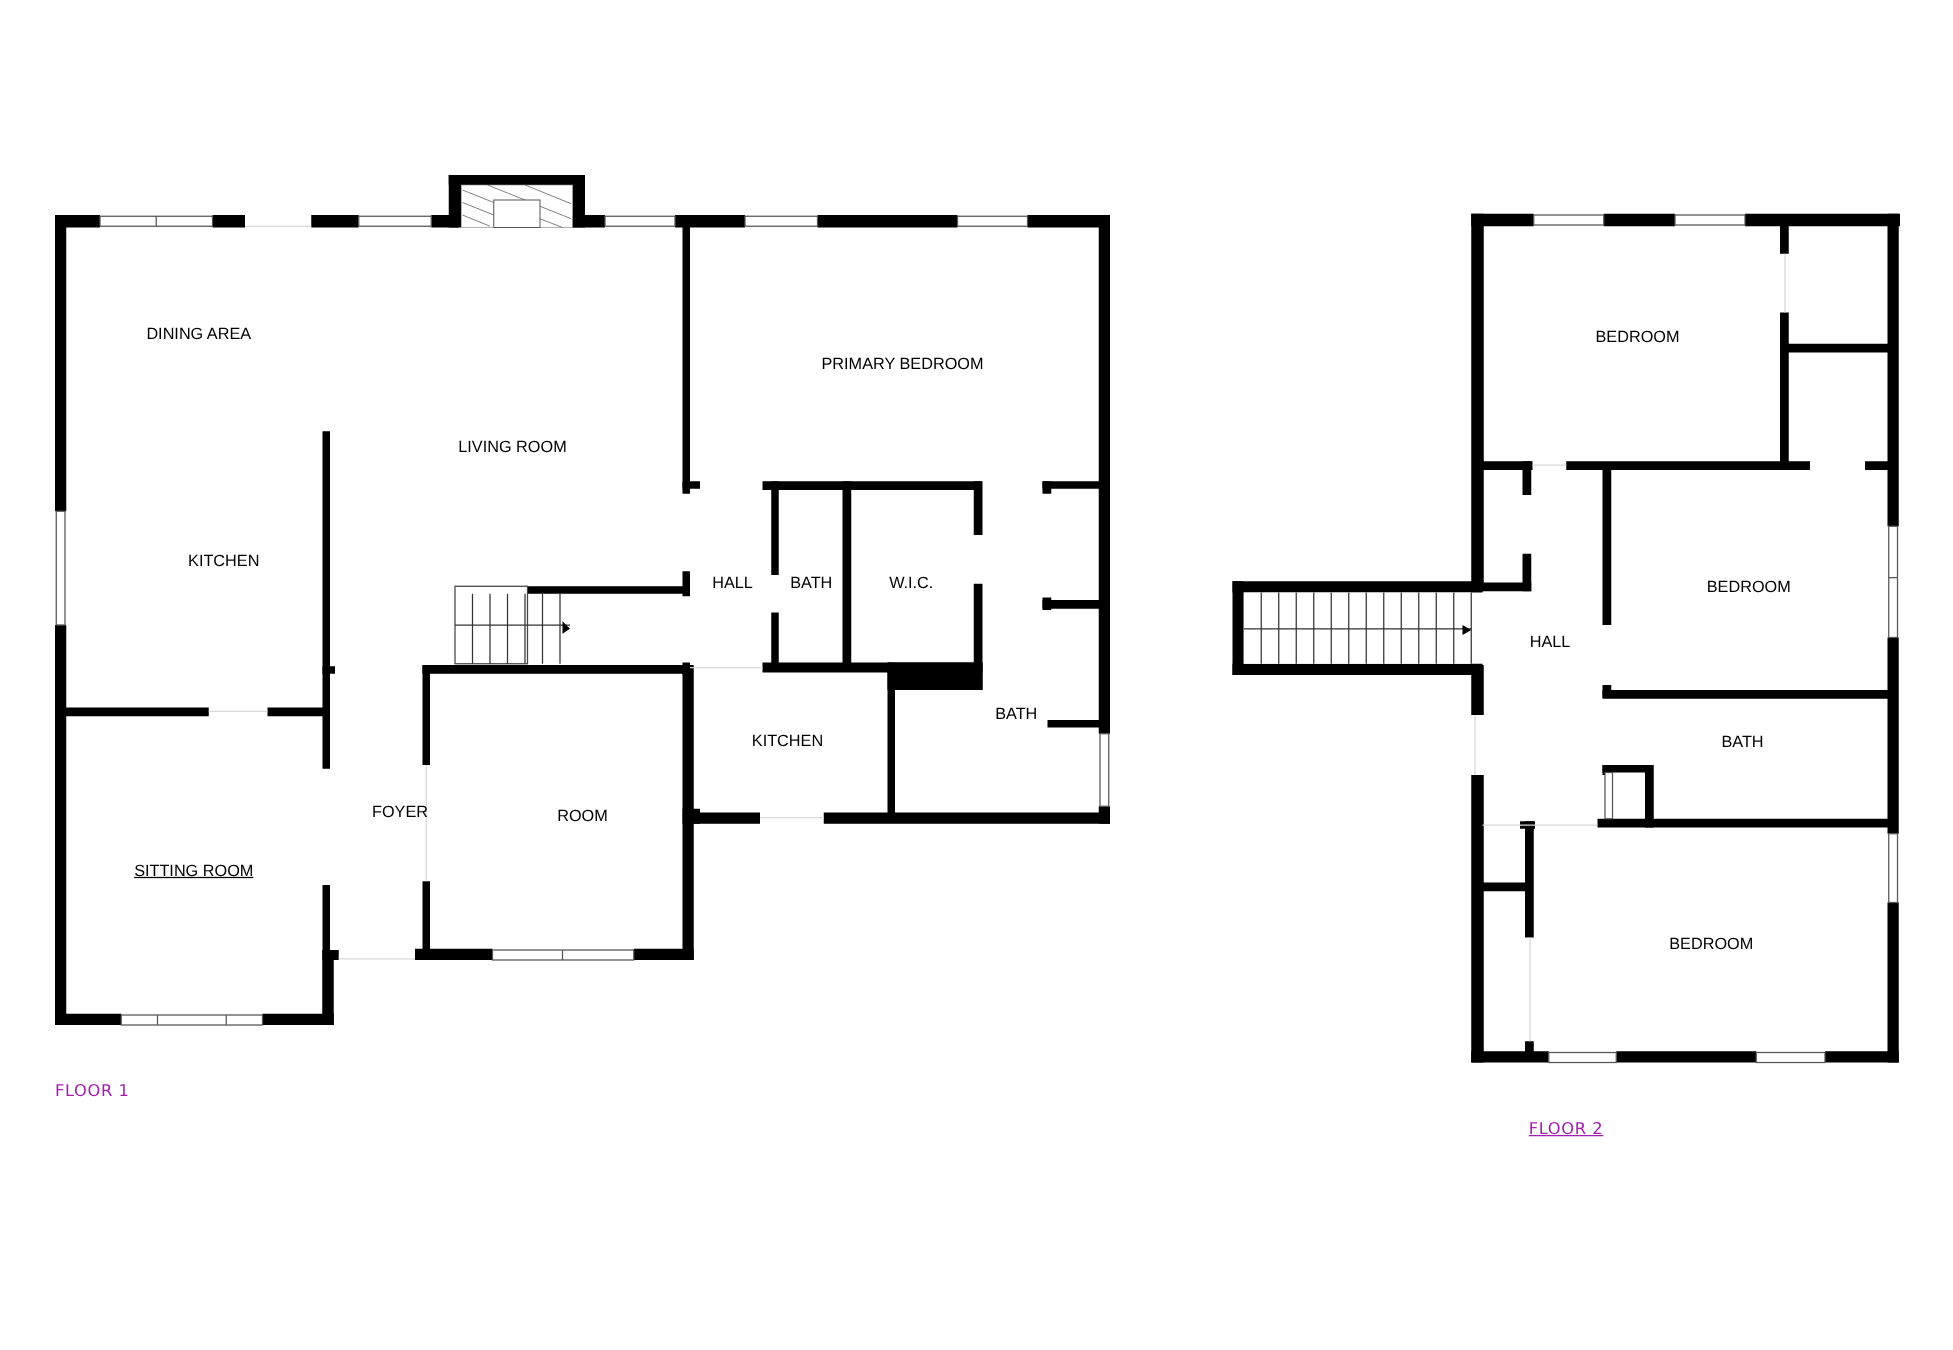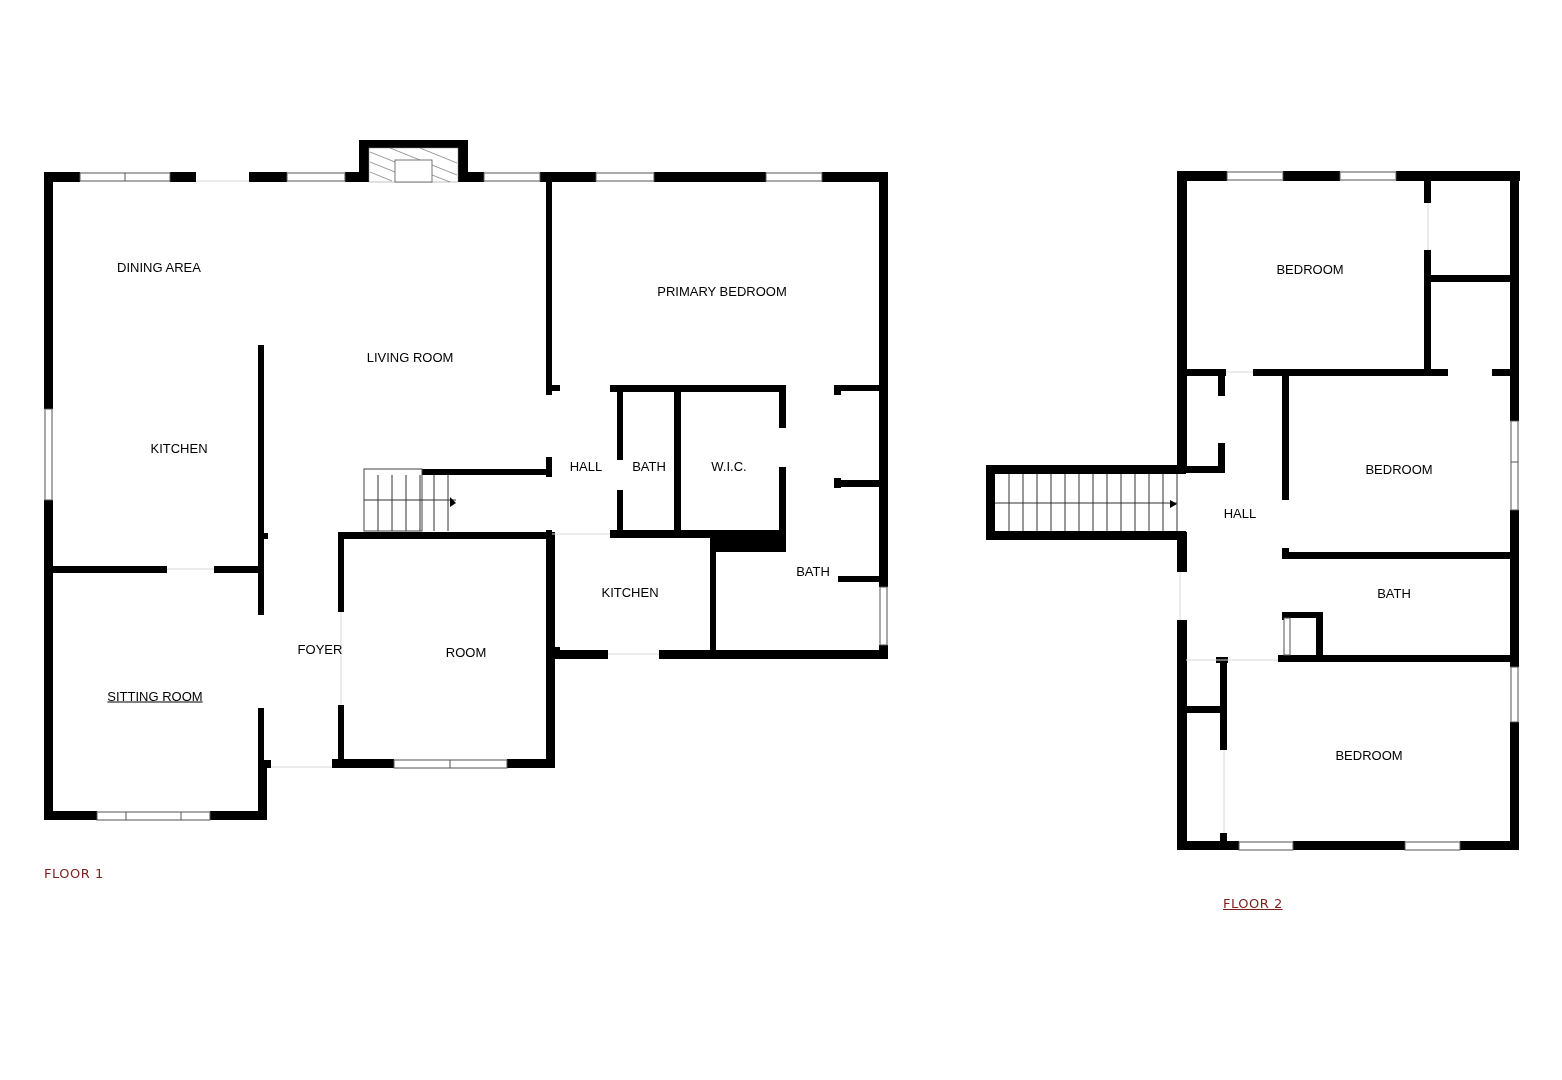--- a/index.html
+++ b/index.html
@@ -2,21 +2,21 @@
 <html><head>
 <meta charset="utf-8">
 <style>
   html, body { margin: 0; padding: 0; background: #ffffff; }
   body { width: 1562px; height: 1080px; position: relative; overflow: hidden; font-family: "Liberation Sans", sans-serif; }
   #plan { position: absolute; left: 0; top: 0; width: 1562px; height: 1080px; }
   .wall { fill: #000; }
   .win { fill: #fff; stroke: #555; stroke-width: 1; }
   .door-gap { stroke: #d8d8d8; stroke-width: 1; }
   .room-label { position: absolute; font-size: 13px; color: #000000; white-space: nowrap; transform: translate(-50%, -50%); letter-spacing: 0; }
-  .floor-label { position: absolute; font-size: 13px; color: #7f1d1d; white-space: nowrap; font-family: "DejaVu Sans", sans-serif; letter-spacing: 0.5px; }
+  .floor-label { position: absolute; font-size: 13px; color: #a21caf; white-space: nowrap; font-family: "DejaVu Sans", sans-serif; letter-spacing: 0.5px; }
   .stair-line { stroke: #333; stroke-width: 1; }
 </style>
 </head>
 <body>
 
 <svg id="plan" viewBox="0 0 1562 1080" xmlns="http://www.w3.org/2000/svg">
 
   <g>
 
     <rect class="wall" x="44" y="172" width="36" height="10"></rect>

